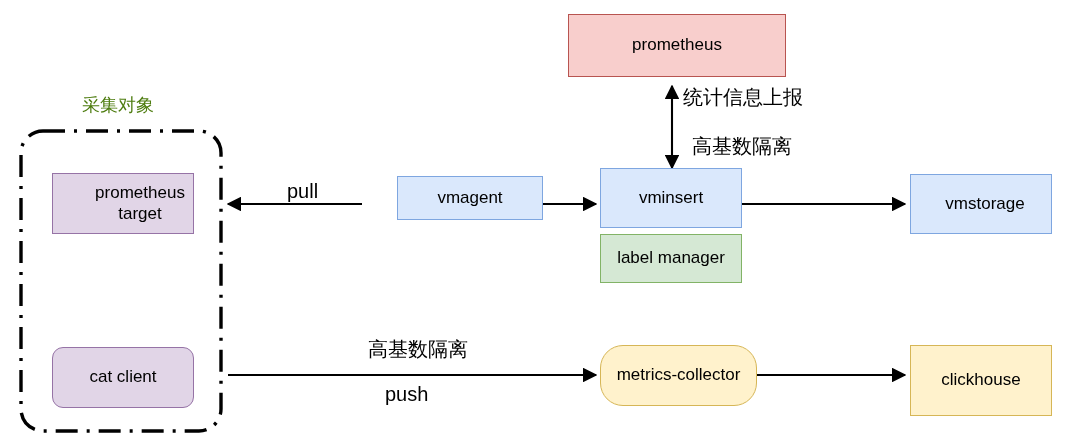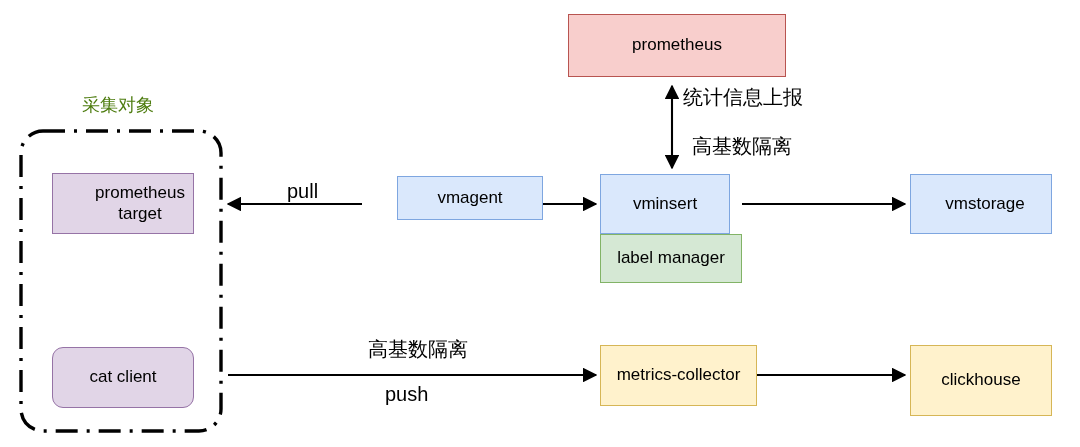--- a/index.html
+++ b/index.html
@@ -99,37 +99,37 @@
   </div>
 
   <div class="node node-purple" style="left:52px; top:347px; width:142px; height:61px;border-radius:11px;">
     <span>cat client</span>
   </div>
 
   <div class="node node-blue" style="left:362px; top:176px; width:146px; height:44px;margin-left:35px;">
     <span>vmagent</span>
   </div>
 
-  <div class="node node-blue" style="left:600px; top:174px; width:130px; height:60px;">
+  <div class="node node-blue" style="left:600px; top:168px; width:142px; height:60px;">
     <span>vminsert</span>
   </div>
 
   <div class="node node-green" style="left:600px; top:234px; width:142px; height:49px;">
     <span>label manager</span>
   </div>
 
   <div class="node node-red" style="left:568px; top:14px; width:218px; height:63px;">
     <span>prometheus</span>
   </div>
 
   <div class="node node-blue" style="left:910px; top:174px; width:142px; height:60px;padding-left:8px;">
     <span>vmstorage</span>
   </div>
 
-  <div class="node node-yellow" style="left:600px; top:345px; width:157px; height:61px;">
+  <div class="node node-yellow" style="left:600px; top:345px; width:157px; height:61px;border-radius:23px;">
     <span>metrics-collector</span>
   </div>
 
   <div class="node node-yellow" style="left:910px; top:345px; width:142px; height:71px;">
     <span>clickhouse</span>
   </div>
 
   <div class="edge-label" style="left:287px; top:180px;">pull</div>
 
   <div class="edge-label" style="left:683px; top:84px;">统计信息上报</div>

